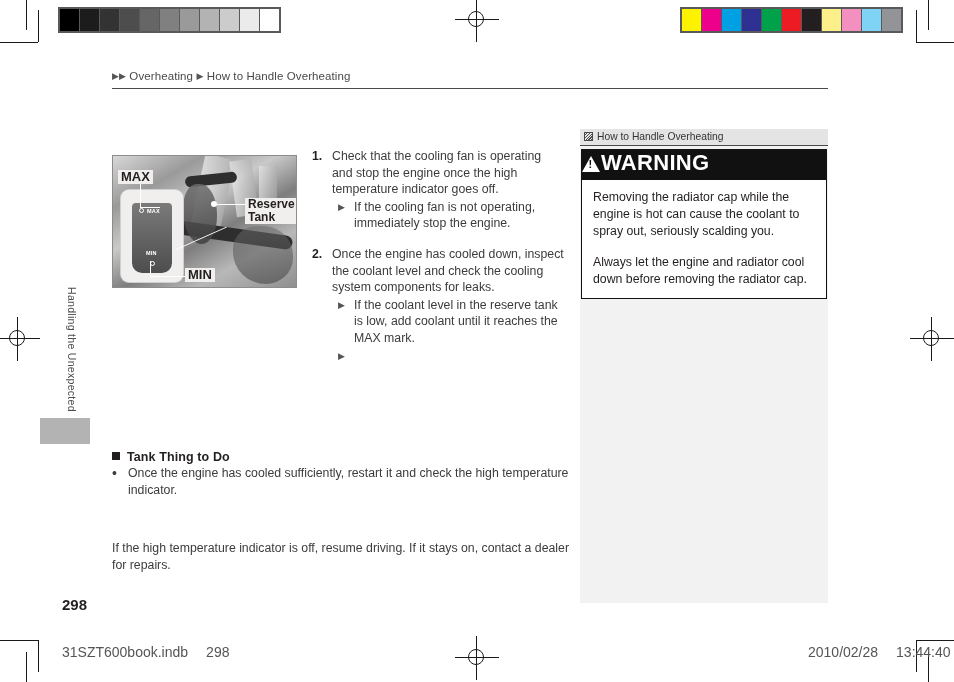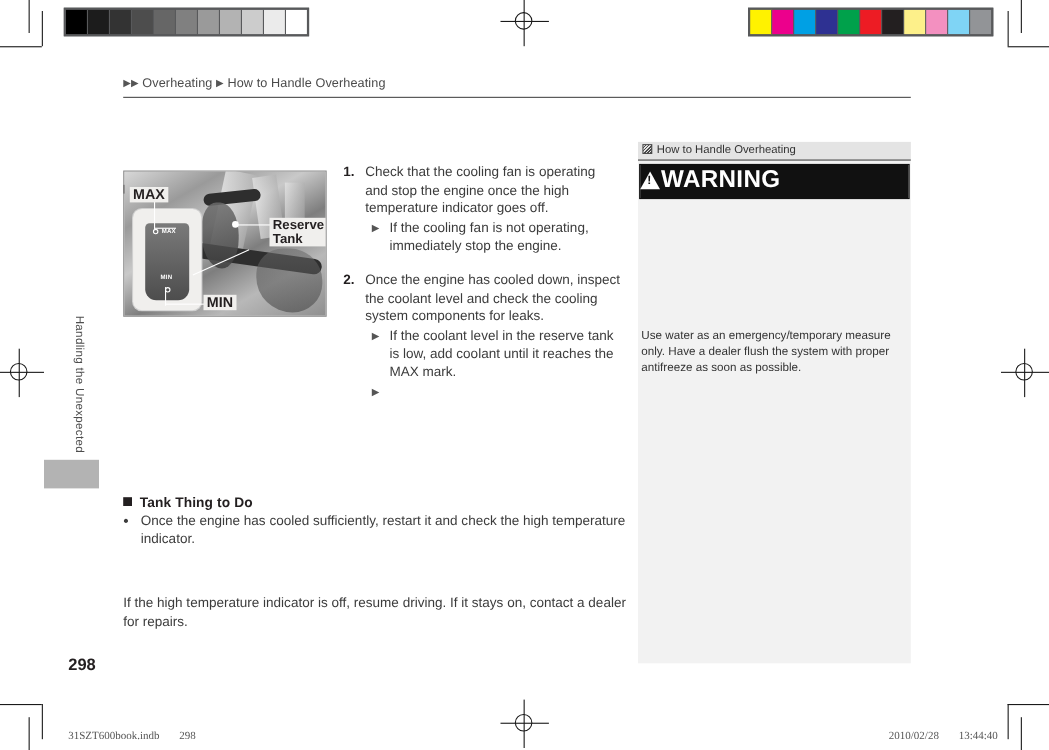--- a/index.html
+++ b/index.html
@@ -333,23 +333,23 @@
     font-size: 10.6px;
     line-height: 14.6px;
     color: #333;
   }
   .side-notes p { margin: 0 0 14px; }
   .side-notes p:last-child { margin-bottom: 0; }
 
   
   .foot {
     position: absolute;
-    top: 664px;
-    font-family: Liberation Serif, serif;
-    font-size: 10px;
+    top: 644px;
+    font-family: Liberation Sans, sans-serif;
+    font-size: 14px;
     color: #555;
     white-space: nowrap;
   }
   .foot-left { left: 62px; }
   .foot-right { left: 808px; }
   .foot .gap { display: inline-block; width: 18px; }
 </style>
 </head>
 <body>
 
@@ -495,24 +495,27 @@
 
 <div class="side-panel"></div>
 <div class="side-head">
   <span class="bkicon"></span><span>How to Handle Overheating</span>
 </div>
 
 <div class="warn-box">
   <div class="warn-title">
     <span class="tri-ic"></span><span>WARNING</span>
   </div>
+  <div class="warn-body">
+    <p>Removing the radiator cap while the engine is hot can cause the coolant to spray out, seriously scalding you.</p>
+    <p>Always let the engine and radiator cool down before removing the radiator cap.</p>
+  </div>
 </div>
 
 <div class="side-notes">
-  <p>Use water as an emergency/temporary measure only. Have a dealer flush the system with proper antifreeze as soon as possible.</p>
 </div>
 
 <div class="foot foot-left">
   <span>31SZT600book.indb</span><span class="gap"></span><span>298</span>
 </div>
 <div class="foot foot-right">
   <span>2010/02/28</span><span class="gap"></span><span>13:44:40</span>
 </div>
 
 </body></html>

